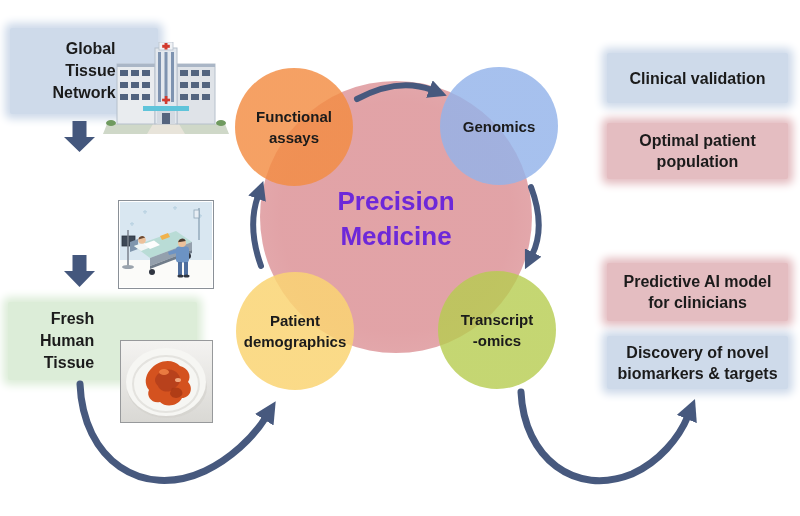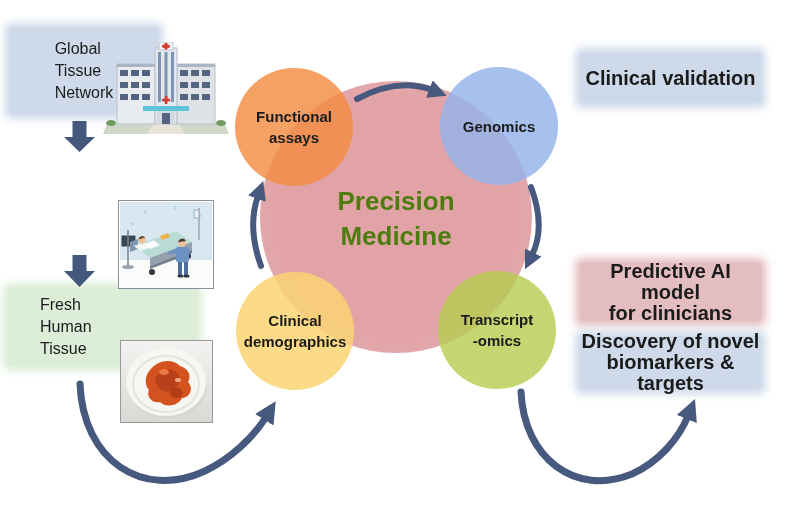--- a/index.html
+++ b/index.html
@@ -4,48 +4,48 @@
 <style>
   html,body{margin:0;padding:0;background:#ffffff;}
   .stage{
     position:relative;width:800px;height:516px;background:#ffffff;overflow:hidden;
     font-family:"Liberation Sans",sans-serif;color:#1b1b1b;
   }
   .pre{white-space:pre-line;}
   
   .pipe-box{
     position:absolute;display:flex;align-items:center;justify-content:center;
-    text-align:left;font-weight:400;font-size:16px;line-height:22px;
+    text-align:right;font-weight:700;font-size:16px;line-height:22px;
     border-radius:2px;z-index:2;
   }
   .box-blue {background:#cedaea;box-shadow:0 0 9px 5px #cedaea;}
   .box-pink {background:#e4bdc1;box-shadow:0 0 9px 5px #e4bdc1;}
   .box-green{background:#dcedd8;box-shadow:0 0 9px 5px #dcedd8;}
   #box-gtn {left:10px;top:28px;width:148px;height:86px;}
   #box-don {left:8px;top:163px;width:157px;height:80px;justify-content:flex-start;padding-left:18px;}
-  #box-fht {left:8px;top:288px;width:157px;height:78px;justify-content:flex-start;padding-left:32px;}
+  #box-fht {left:8px;top:302px;width:157px;height:78px;justify-content:flex-start;padding-left:32px;}
   
   .out-box{
-    position:absolute;left:580px;width:181px;display:flex;align-items:center;justify-content:center;
-    text-align:center;font-weight:700;font-size:20px;line-height:21px;border-radius:2px;z-index:2;
+    position:absolute;left:607px;width:181px;display:flex;align-items:center;justify-content:center;
+    text-align:center;font-weight:700;font-size:16px;line-height:21px;border-radius:2px;z-index:2;
   }
   #out-1{top:53px;height:50px;}
   #out-2{top:123px;height:56px;}
   #out-3{top:192px;height:56px;}
   #out-4{top:263px;height:58px;}
   #out-5{top:336px;height:53px;}
   
   .big-circle{
     position:absolute;left:260px;top:81px;width:272px;height:272px;border-radius:50%;z-index:1;
     background:radial-gradient(circle,rgba(224,158,162,0.95) 0%,rgba(224,158,162,0.95) 60%,
       rgba(224,158,162,0.90) 72%,rgba(228,168,172,0.55) 85%,rgba(228,168,172,0) 98%);
   }
   .title{
     position:absolute;left:296px;top:184px;width:200px;z-index:3;text-align:center;
-    font-weight:700;font-size:26px;line-height:35px;color:#4d7c0f;
+    font-weight:700;font-size:26px;line-height:35px;color:#6d28d9;
   }
   .node{
     position:absolute;width:118px;height:118px;border-radius:50%;z-index:2;
     display:flex;align-items:center;justify-content:center;text-align:center;
     font-weight:700;font-size:15px;line-height:21px;
   }
   #node-fa{left:235px;top:68px;
     background:radial-gradient(circle,rgba(243,140,66,0.82) 0%,rgba(243,140,66,0.82) 88%,rgba(243,140,66,0) 99%);}
   #node-ge{left:440px;top:67px;
     background:radial-gradient(circle,rgba(147,179,234,0.82) 0%,rgba(147,179,234,0.82) 88%,rgba(147,179,234,0) 99%);}
@@ -75,37 +75,41 @@
   </div>
   <div class="node" id="node-fa">
     <span class="pre">Functional
 assays</span>
   </div>
   <div class="node" id="node-tr">
     <span class="pre">Transcript
 -omics</span>
   </div>
   <div class="node" id="node-pd">
-    <span class="pre">Clinical
+    <span class="pre">Patient
 demographics</span>
   </div>
 
   <div class="pipe-box box-blue" id="box-gtn">
     <span class="pre">Global
 Tissue
 Network</span>
   </div>
   <div class="pipe-box box-green" id="box-fht">
     <span class="pre">Fresh
 Human
 Tissue</span>
   </div>
 
   <div class="out-box box-blue" id="out-1">
     <span class="pre">Clinical validation</span>
+    </div>
+  <div class="out-box box-pink" id="out-2">
+    <span class="pre">Optimal patient
+population</span>
     </div>
   <div class="out-box box-pink" id="out-4">
     <span class="pre">Predictive AI model
 for clinicians</span>
     </div>
   <div class="out-box box-blue" id="out-5">
     <span class="pre">Discovery of novel
 biomarkers &amp; targets</span>
     </div>
 

